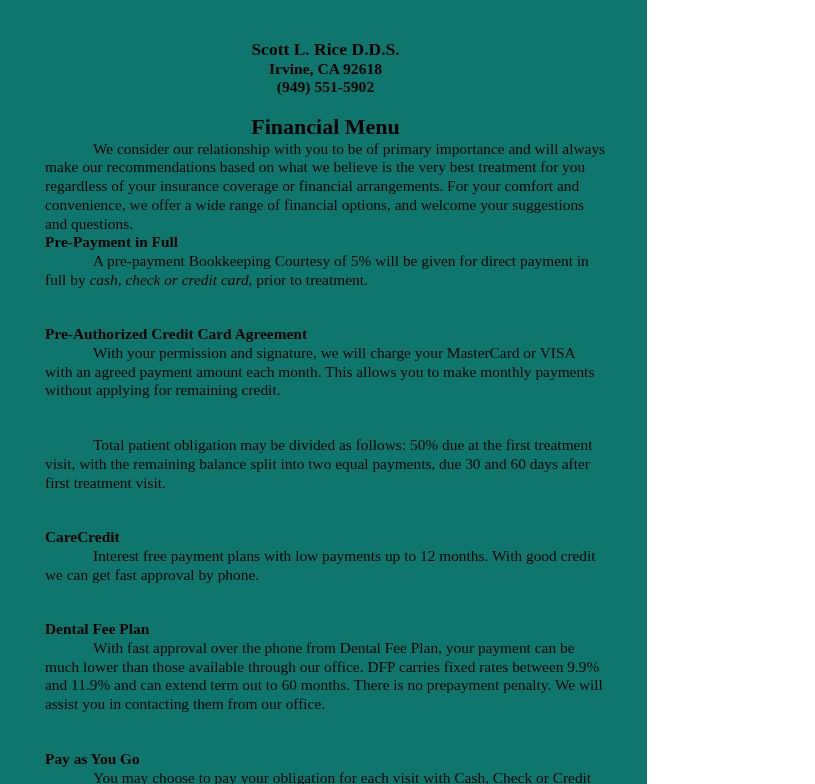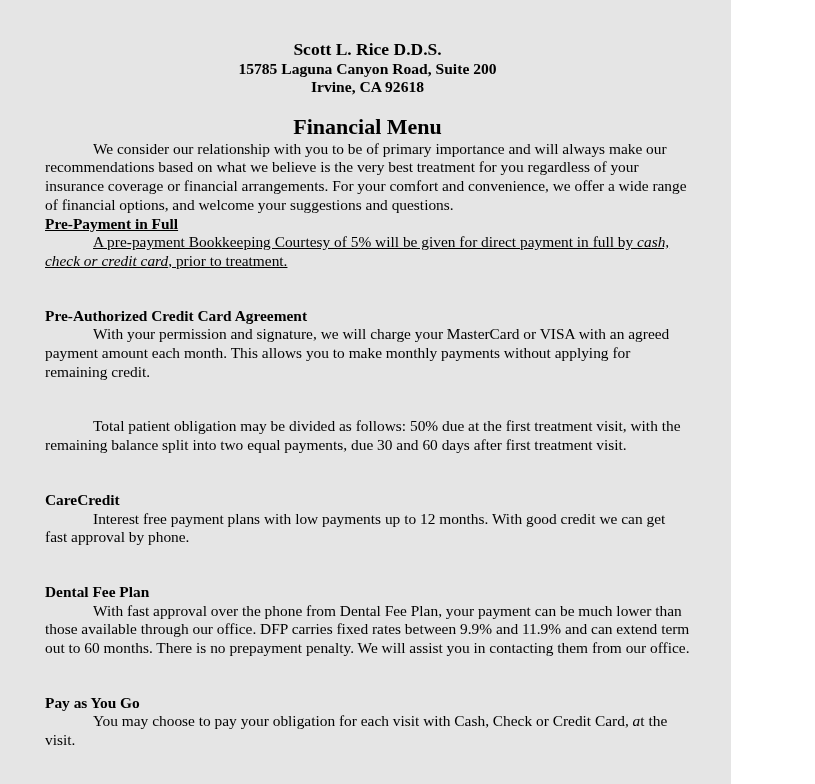--- a/index.html
+++ b/index.html
@@ -1,40 +1,40 @@
 <!DOCTYPE html>
 <html><head>
 <meta charset="utf-8">
 <style>
   html, body { margin: 0; padding: 0; background: #ffffff; }
   .page {
     position: relative;
-    width: 731px;
+    width: 647px;
     height: 784px;
     box-sizing: border-box;
-    background: #e5e5e5;
+    background: #0f766e;
     color: #000000;
     font-family: "Liberation Serif", serif;
     font-size: 15.4px;
     line-height: 18.7px;
     padding: 38px 41px 0 45px;
     overflow: hidden;
   }
   .doc-header { text-align: center; font-weight: bold; }
   .doc-name { font-size: 17.5px; line-height: 22px; }
   .doc-addr { font-size: 15.6px; line-height: 18px; }
   .doc-title {
     text-align: center;
     font-weight: bold;
     font-size: 22px;
     margin: 22px 0 3px 0;
   }
   .body-para { margin: 0; text-indent: 48px; }
   .section { margin-top: 36px; }
-  .section.first { margin-top: 0; text-decoration: underline; }
+  .section.first { margin-top: 0; }
   .sec-heading {
     font-weight: bold;
     font-size: 15.4px;
     line-height: 18.7px;
     margin: 0;
   }
   .center-heading {
     text-align: center;
     font-weight: bold;
     font-size: 20px;
@@ -43,22 +43,22 @@
   }
   i { font-style: italic; }
 </style>
 </head>
 <body>
 
 <div class="page">
 
   <header class="doc-header">
     <div class="doc-name">Scott L. Rice D.D.S.</div>
-    <div class="doc-addr">15785 Laguna Canyon Road, Suite 200</div>
     <div class="doc-addr">Irvine, CA 92618</div>
+    <div class="doc-addr">(949) 551-5902</div>
   </header>
 
   <h1 class="doc-title">Financial Menu</h1>
 
   <p class="body-para">We consider our relationship with you to be of primary importance and will always make our recommendations based on what we believe is the very best treatment for you regardless of your insurance coverage or financial arrangements.  For your comfort and convenience, we offer a wide range of financial options, and welcome your suggestions and questions.</p>
 
   <section class="section first">
     <h2 class="sec-heading">Pre-Payment in Full</h2>
     <p class="body-para"><span>A pre-payment Bookkeeping Courtesy of 5% will be given for direct payment in full by </span><i>cash, check or credit card</i><span>, prior to treatment.</span></p>
   </section>

